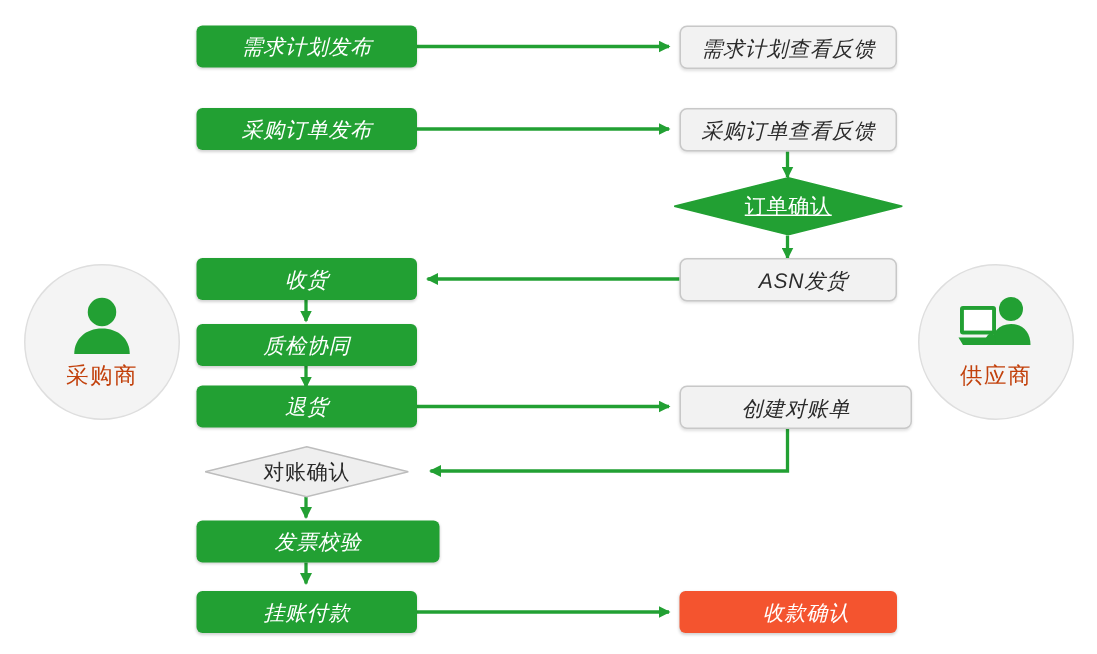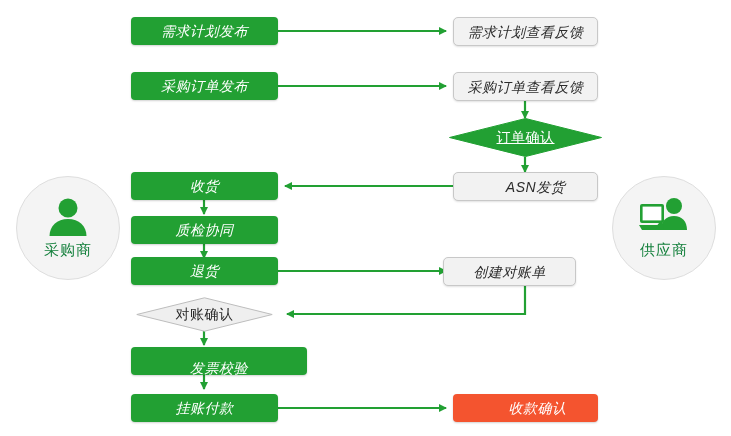--- a/index.html
+++ b/index.html
@@ -105,21 +105,21 @@
     z-index: 3;
   }
   .actor .aicon {
     width: 52px;
     height: 44px;
     display: block;
     margin-bottom: 1px;
   }
   .actor .alabel {
     font-size: 15px;
-    color: #15803d;
+    color: #c2410c;
     letter-spacing: 1px;
     white-space: nowrap;
   }
 </style>
 </head>
 <body>
 
 <div id="stage">
 
   <svg id="wires" viewBox="0 0 731 436" width="731" height="436">
@@ -202,21 +202,21 @@
     <span>退货</span>
   </div>
 
   <div class="diamond gray" style="left:136px; top:297px; width:137px; height:35px;">
     <svg width="137" height="35" viewBox="0 0 137 35">
       <polygon class="dshape" points="68.5,0.8 136.2,17.5 68.5,34.2 0.8,17.5"></polygon>
     </svg>
     <span class="dtext">对账确认</span>
   </div>
 
-  <div class="node green" style="left:131px; top:347px; width:176px; height:28px;align-items:flex-end;">
+  <div class="node green" style="left:131px; top:347px; width:162px; height:28px;">
     <span>发票校验</span>
   </div>
 
   <div class="node gray" style="left:453px; top:17px; width:145px; height:29px;">
     <span>需求计划查看反馈</span>
   </div>
 
   <div class="node green" style="left:131px; top:394px; width:147px; height:28px;">
     <span>挂账付款</span>
   </div>
@@ -229,21 +229,21 @@
     <svg width="153" height="39" viewBox="0 0 153 39">
       <polygon class="dshape" points="76.5,0.5 152.5,19.5 76.5,38.5 0.5,19.5"></polygon>
     </svg>
     <span class="dtext">订单确认</span>
   </div>
 
   <div class="node gray" style="left:453px; top:172px; width:145px; height:29px;padding-left:20px;">
     <span>ASN发货</span>
   </div>
 
-  <div class="node gray" style="left:443px; top:257px; width:133px; height:29px;">
+  <div class="node gray" style="left:453px; top:257px; width:155px; height:29px;">
     <span>创建对账单</span>
   </div>
 
   <div class="node orange" style="left:453px; top:394px; width:145px; height:28px;">
     <span>收款确认</span>
   </div>
 
 </div>
 
 </body></html>

